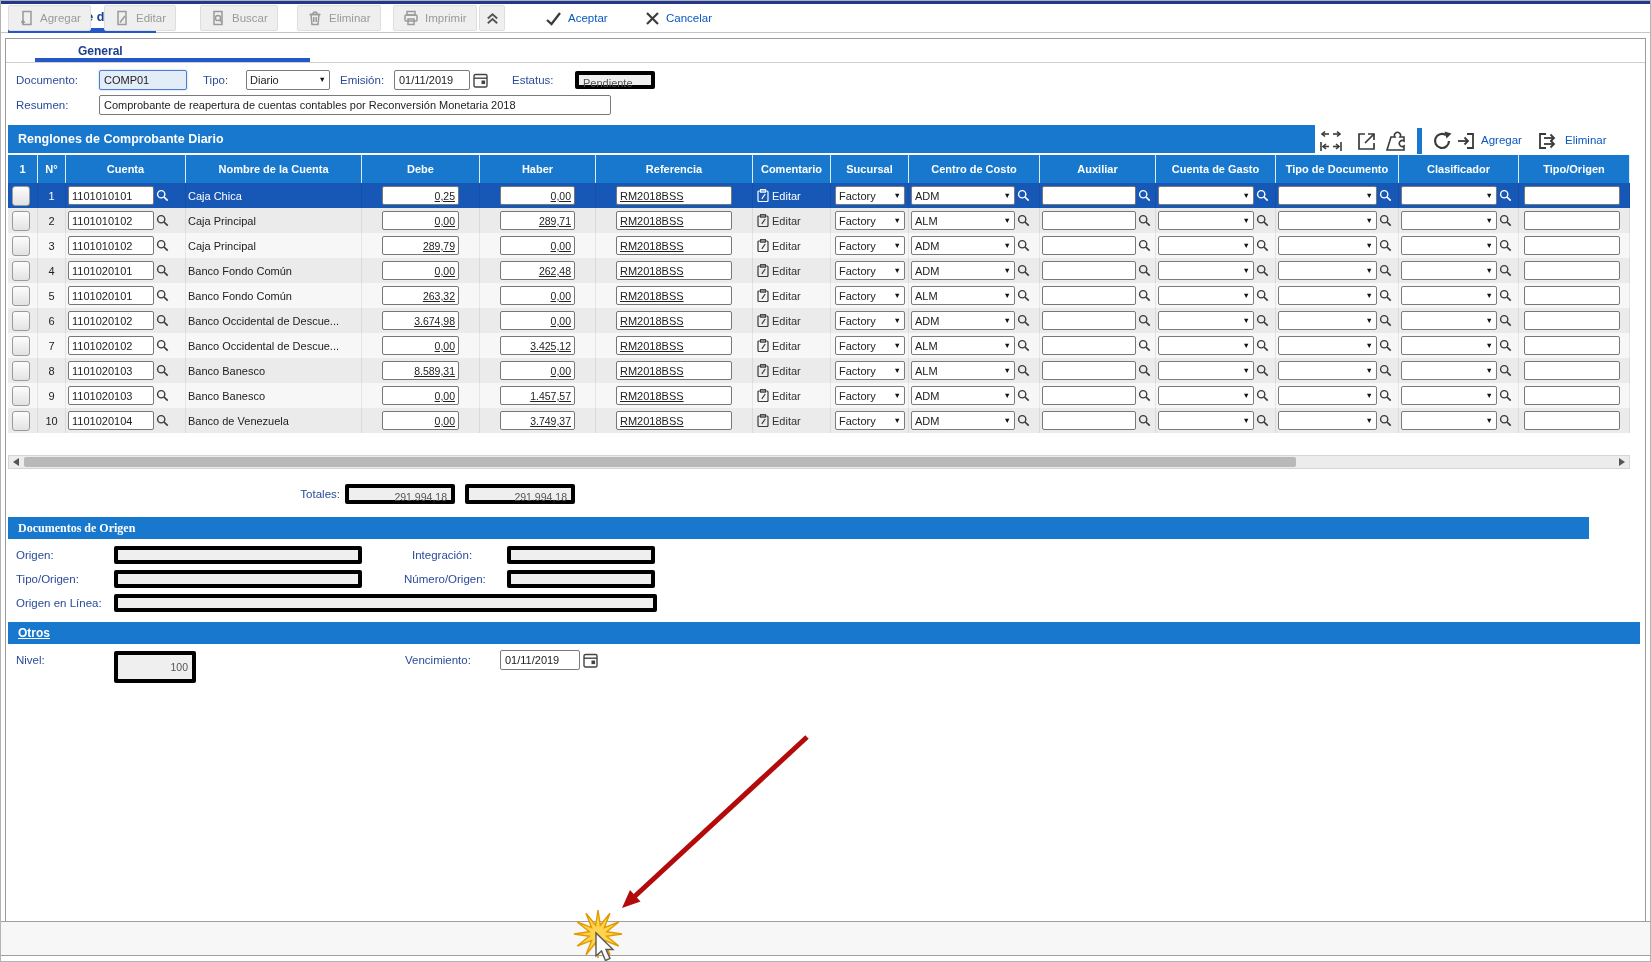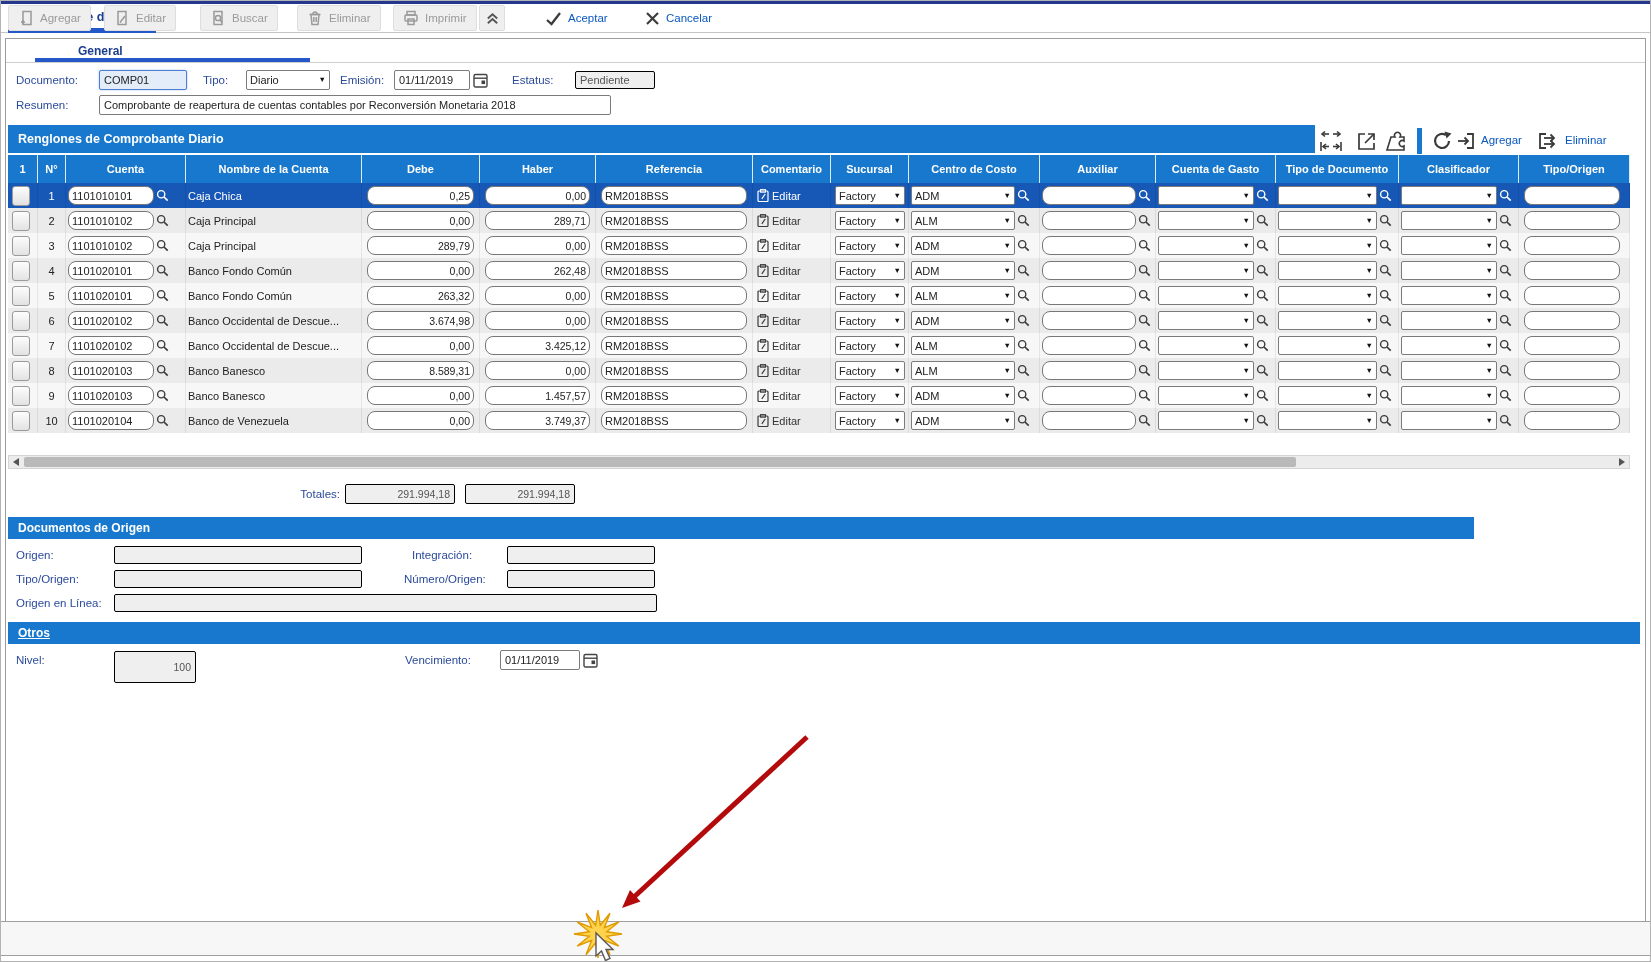--- a/index.html
+++ b/index.html
@@ -14,21 +14,21 @@
   .tabunder{left:8px;top:28px;width:148px;height:5px;background:#2458c8;}
   .panel{left:5px;top:38px;width:1639px;height:884px;border:1px solid #9c9c9c;background:#fff;}
   .gentext{left:78px;top:44px;font-weight:bold;font-size:12px;color:#1c3e8f;}
   .genline{left:6px;top:62px;width:1639px;height:1px;background:#cfcfcf;}
   .genunder{left:35px;top:58px;width:275px;height:4px;background:#2458c8;}
   
   .lbl{color:#2a4a9a;font-size:11.5px;}
   .inpbox{box-sizing:border-box;border:1px solid #7b7b7b;border-radius:2px;background:#fff;
           font-family:"Liberation Sans",sans-serif;font-size:11px;color:#222;padding:0 4px;}
   .focusbox{background:#e3edfa;border:1px solid #4d7fd0;box-shadow:0 0 2px #9dbcf0;}
-  .disbox{background:#efefef;border:1px solid #000000;color:#555;}
+  .disbox{background:#efefef;border:4px solid #000000;color:#555;}
   .selbox{box-sizing:border-box;border:1px solid #7b7b7b;border-radius:2px;background:#fff;
           display:flex;align-items:center;justify-content:space-between;padding:0 3px;font-size:11px;color:#222;}
   .dd{font-size:7.5px;color:#111;line-height:1;}
   
   .gtitle{left:8px;top:125px;width:1307px;height:28px;background:#1878cd;color:#fff;
           font-weight:bold;font-size:12.5px;display:flex;align-items:center;padding-left:10px;box-sizing:border-box;}
   .gridhead{left:8px;top:155px;width:1622px;height:28px;display:grid;
             grid-template-columns:30px 28px 120px 176px 118px 116px 157px 78px 78px 131px 116px 120px 123px 120px 111px;}
   .gh{background:#1878cd;color:#fff;font-weight:bold;font-size:11px;line-height:12px;
       display:flex;align-items:center;justify-content:center;text-align:center;
@@ -37,24 +37,24 @@
   .grow{display:grid;height:25px;background:#f7f7f7;
         grid-template-columns:30px 28px 120px 176px 118px 116px 157px 78px 78px 131px 116px 120px 123px 120px 111px;}
   .grow.alt{background:#ebebeb;}
   .grow.sel{background:#1757b5;}
   .gc{display:flex;align-items:center;padding:0 2px;border-right:1px solid rgba(0,0,0,.07);
       overflow:hidden;box-sizing:border-box;}
   .txt{font-size:11px;color:#222;white-space:nowrap;}
   .grow.sel .txt{color:#fff;}
   .iconc{color:#3a3a3a;display:flex;align-items:center;margin-left:2px;}
   .grow.sel .iconc{color:#fff;}
-  .inp{box-sizing:border-box;height:19px;border:1px solid #777;border-radius:8px;background:#fff;
+  .inp{box-sizing:border-box;height:19px;border:1px solid #777;border-radius:2px;background:#fff;
        font-family:"Liberation Sans",sans-serif;font-size:11px;color:#222;padding:0 3px;}
   .num{text-align:right;font-size:10.5px;}
-  .w-cta{width:86px;} .w-full{width:calc(100% - 6px);margin:0 3px;} .w-aux{width:94px;}
+  .w-cta{width:86px;} .w-full{width:calc(100% - 6px);margin:0 18px;text-decoration:underline;} .w-aux{width:94px;}
   .w-to{width:calc(100% - 10px);margin-left:3px;}
   .sbx{height:19px;} .w-suc{width:70px;margin-left:2px;} .w-cc{width:104px;} .w-g{width:96px;} .w-td{width:99px;} .w-cl{width:96px;}
   .selbtn{width:18px;height:20px;margin-left:2px;border:1px solid #9a9a9a;border-radius:3px;
           background:linear-gradient(#fdfdfd,#e2e2e2);padding:0;cursor:pointer;}
   .editcell{cursor:pointer;}
   .etxt{margin-left:3px;font-size:11px;color:#333;}
   .grow.sel .etxt{color:#fff;}
   
   .hscroll{left:8px;top:455px;width:1622px;height:14px;background:#ececec;border:1px solid #d5d5d5;box-sizing:border-box;}
   .harrow{position:absolute;top:0;width:14px;height:12px;display:flex;align-items:center;justify-content:center;color:#555;}
@@ -1248,21 +1248,21 @@
       <svg width="7" height="8">
           <polygon points="0,0 0,8 6,4" fill="#555"></polygon>
         </svg>
       </span>
   </div>
 
   <div class="abs lbl" style="left:240px;top:488px;width:100px;text-align:right;">Totales:</div>
   <div class="abs inpbox disbox num" style="left:345px;top:484px;width:110px;height:20px;line-height:19px;text-align:right;">291.994,18</div>
   <div class="abs inpbox disbox num" style="left:465px;top:484px;width:110px;height:20px;line-height:19px;text-align:right;">291.994,18</div>
 
-  <div class="abs secbar" style="left:8px;top:517px;width:1466px;">Documentos de Origen</div>
+  <div class="abs secbar" style="left:8px;top:517px;width:1581px;font-family:Liberation Serif, serif;">Documentos de Origen</div>
   <div class="abs lbl" style="left:16px;top:549px;">Origen:</div>
   <input class="abs inpbox disbox" style="left: 114px; top: 546px; width: 248px; height: 18px;" disabled="">
   <div class="abs lbl" style="left:404px;top:549px;margin-left:8px;">Integración:</div>
   <input class="abs inpbox disbox" style="left: 507px; top: 546px; width: 148px; height: 18px;" disabled="">
   <div class="abs lbl" style="left:16px;top:573px;">Tipo/Origen:</div>
   <input class="abs inpbox disbox" style="left: 114px; top: 570px; width: 248px; height: 18px;" disabled="">
   <div class="abs lbl" style="left:404px;top:573px;">Número/Origen:</div>
   <input class="abs inpbox disbox" style="left: 507px; top: 570px; width: 148px; height: 18px;" disabled="">
   <div class="abs lbl" style="left:16px;top:597px;">Origen en Línea:</div>
   <input class="abs inpbox disbox" style="left: 114px; top: 594px; width: 543px; height: 18px;" disabled="">

